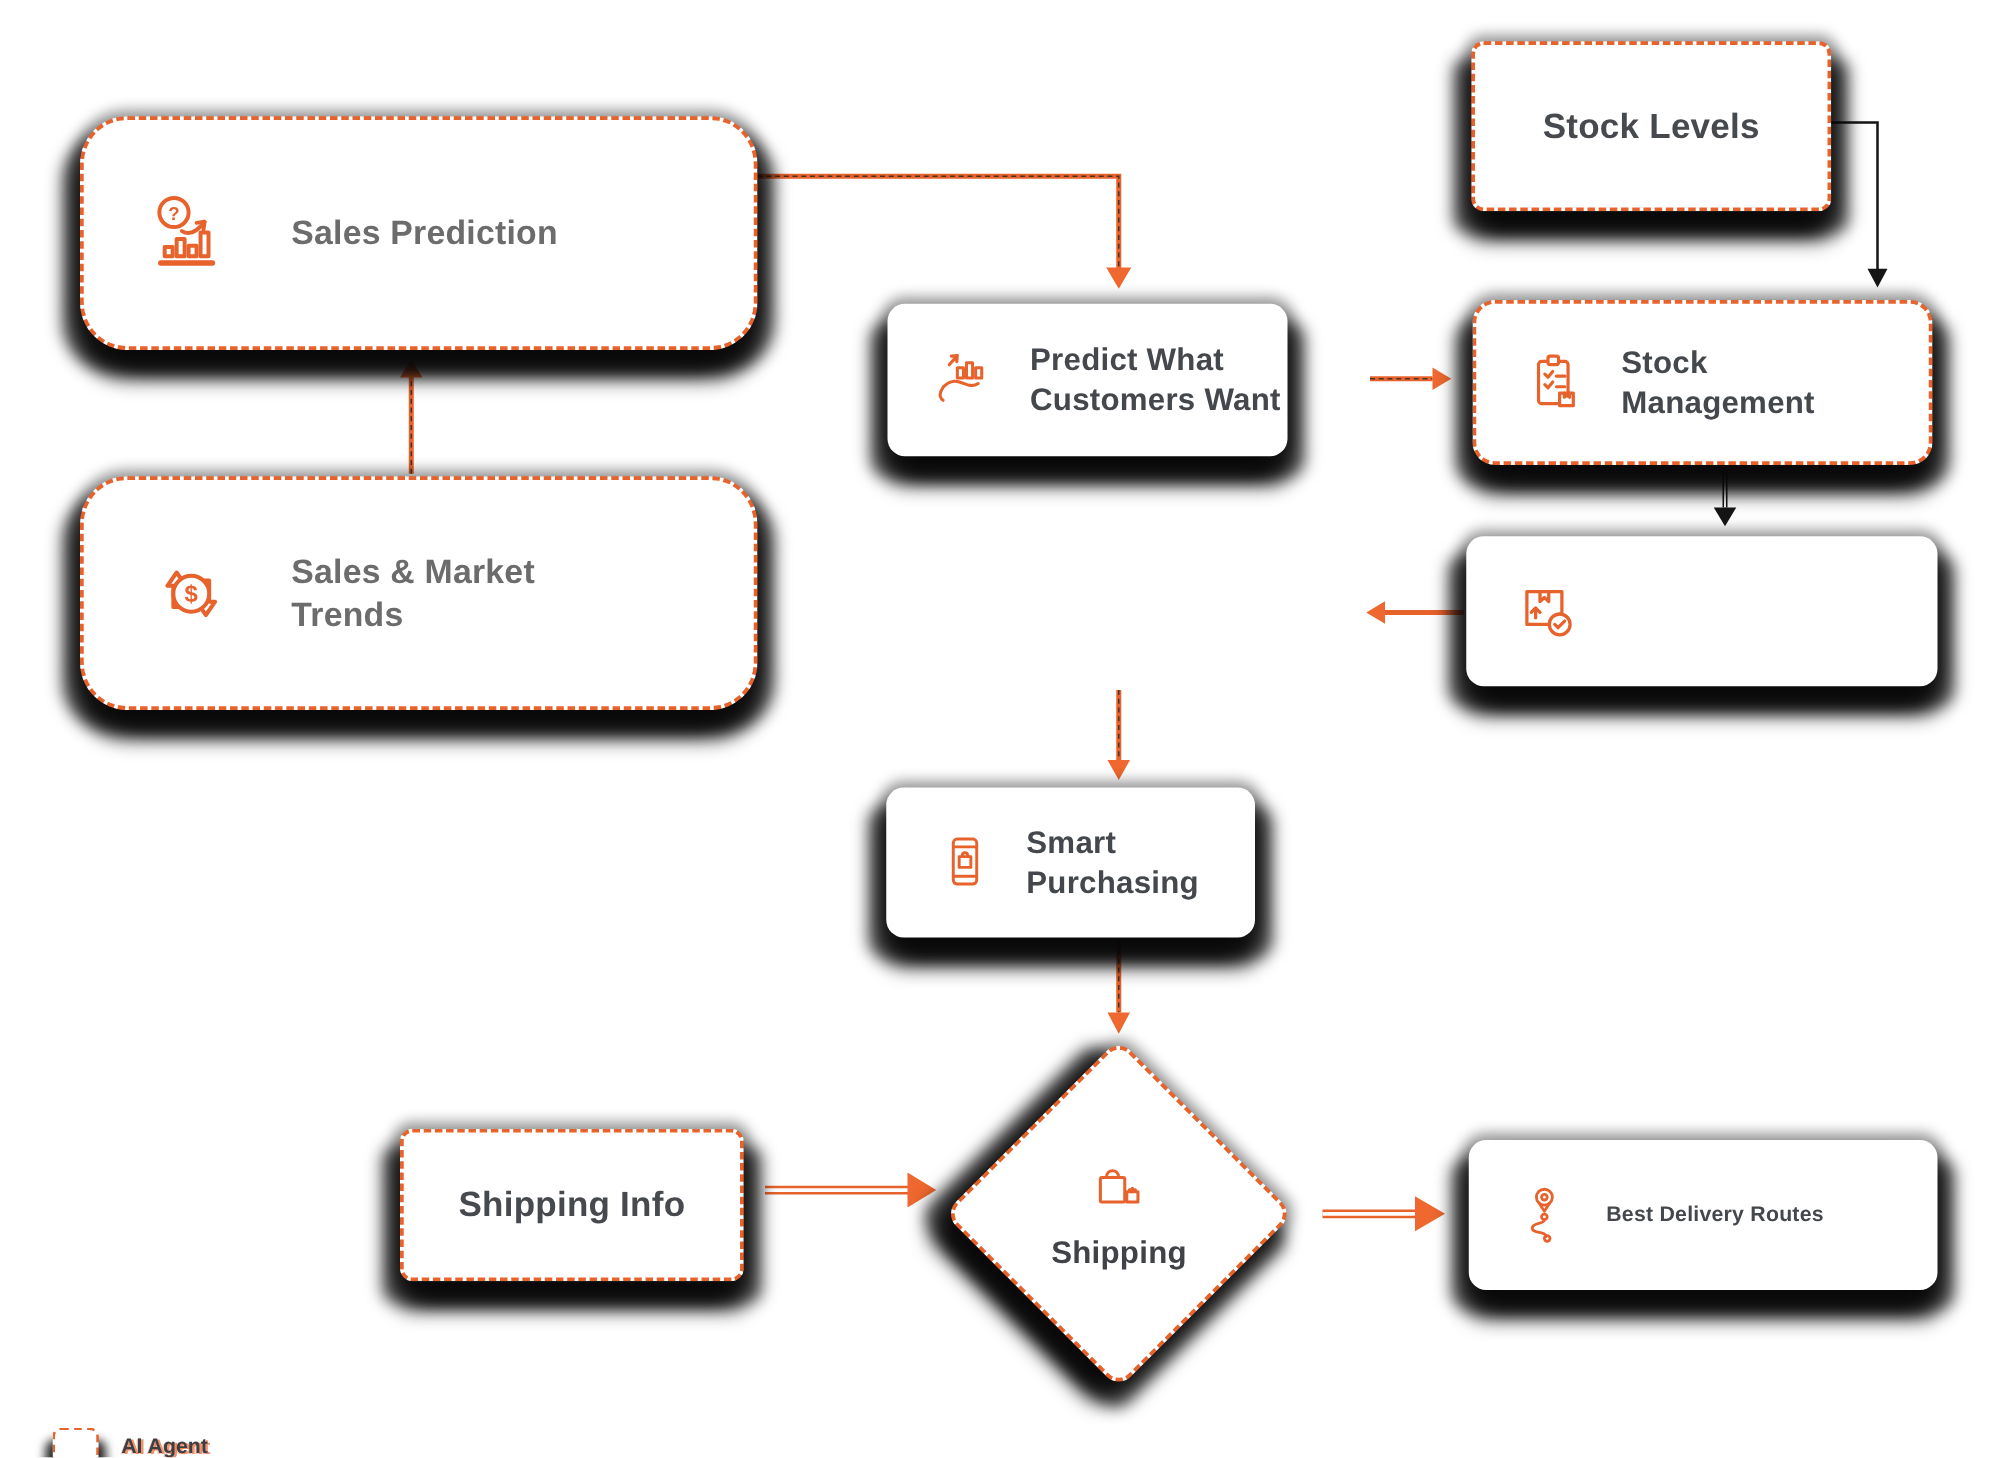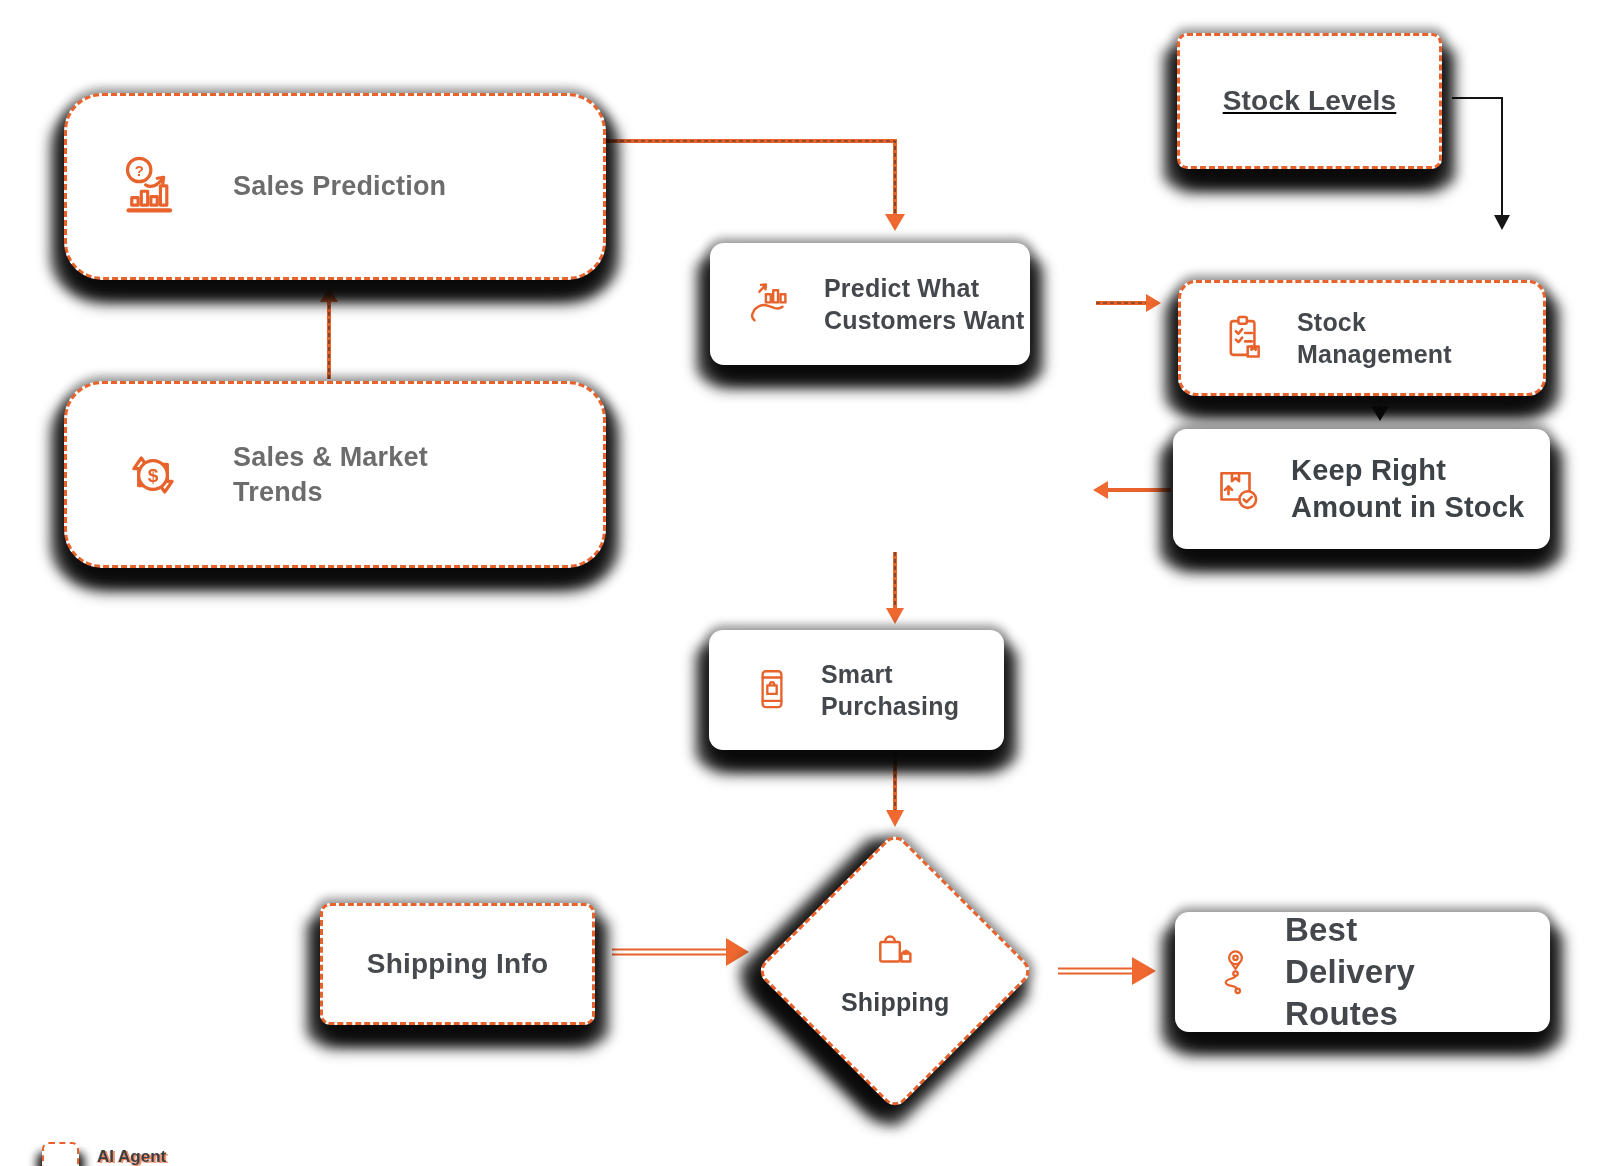--- a/index.html
+++ b/index.html
@@ -14,36 +14,36 @@
   .node .label{font-weight:bold;line-height:1.28;letter-spacing:.2px;}
   .row{padding-left:38px;gap:24px;}
   .centered{justify-content:center;}
   .centered .label{text-align:center;}
 
   
   #node-sales-prediction{left:64px;top:93px;width:542px;height:187px;border-radius:38px;padding-left:52px;gap:46px;}
   #node-sales-prediction .label,#node-sales-market-trends .label{font-size:27px;color:#6c6c6c;}
   #node-sales-market-trends{left:64px;top:381px;width:542px;height:187px;border-radius:38px;padding-left:52px;gap:46px;}
   #node-sales-market-trends .label{width:235px;}
-  #node-stock-levels{left:1177px;top:33px;width:265px;height:136px;border-radius:10px;text-decoration:underline;}
+  #node-stock-levels{left:1177px;top:33px;width:288px;height:136px;border-radius:10px;}
   #node-stock-levels .label{font-size:28px;color:#46494d;}
   #node-predict-customers{left:710px;top:243px;width:320px;height:122px;border-radius:14px;}
   #node-predict-customers .label{font-size:25px;color:#44484c;width:215px;}
-  #node-stock-management{left:1178px;top:240px;width:368px;height:116px;border-radius:18px;margin-top:40px;}
+  #node-stock-management{left:1178px;top:240px;width:368px;height:132px;border-radius:18px;}
   #node-stock-management .label{font-size:25px;color:#44484c;width:200px;}
   #node-buying{left:712px;top:432px;width:368px;height:117px;border-radius:26px;}
   #node-buying .label{font-size:29px;color:#3f4347;}
   #node-keep-right-stock{left:1173px;top:429px;width:377px;height:120px;border-radius:14px;}
   #node-keep-right-stock .label{font-size:29px;color:#3d4246;width:250px;}
   #node-smart-purchasing{left:709px;top:630px;width:295px;height:120px;border-radius:14px;}
   #node-smart-purchasing .label{font-size:25px;color:#44484c;width:160px;}
   #node-shipping-info{left:320px;top:903px;width:275px;height:122px;border-radius:10px;}
   #node-shipping-info .label{font-size:28px;color:#46494d;}
   #node-best-delivery{left:1175px;top:912px;width:375px;height:120px;border-radius:14px;}
-  #node-best-delivery .label{font-size:33px;color:#44484c;width:200px;}
+  #node-best-delivery .label{font-size:17px;color:#44484c;width:200px;}
 
   
   #node-shipping-diamond{left:796px;top:872px;width:198px;height:198px;border-radius:14px;
      transform:rotate(45deg);justify-content:center;}
   #node-shipping-diamond .diamond-inner{transform:rotate(-45deg);display:flex;flex-direction:column;
      align-items:center;gap:10px;}
   #node-shipping-diamond .label{font-size:25px;color:#3f4347;}
 
   .icon{flex:0 0 auto;display:block;}
   .icon svg{display:block;stroke:#E8622C;fill:none;stroke-width:3;stroke-linecap:round;stroke-linejoin:round;}
@@ -188,21 +188,20 @@
   <div class="node solid row" id="node-keep-right-stock">
     <span class="icon">
       <svg width="56" height="56" viewBox="0 0 64 64">
         <rect x="12" y="14" width="32" height="30"></rect>
         <path d="M24,14 v9 l4,-3.5 4,3.5 v-9"></path>
         <path d="M20,38 v-9 M16,33 l4,-4 4,4"></path>
         <circle cx="42" cy="44" r="9.5" fill="#ffffff"></circle>
         <path d="M37.5,44 l3,3 6,-6"></path>
       </svg>
     </span>
-    <div class="label">Keep Right Amount in Stock</div>
   </div>
 
   <div class="node solid row" id="node-smart-purchasing">
     <span class="icon">
       <svg width="50" height="50" viewBox="0 0 64 64">
         <rect x="20" y="8" width="24" height="46" rx="4"></rect>
         <path d="M20,16 h24 M20,46 h24"></path>
         <rect x="26" y="26" width="12" height="11"></rect>
         <path d="M29,26 c0,-5.5 6,-5.5 6,0"></path>
       </svg>

